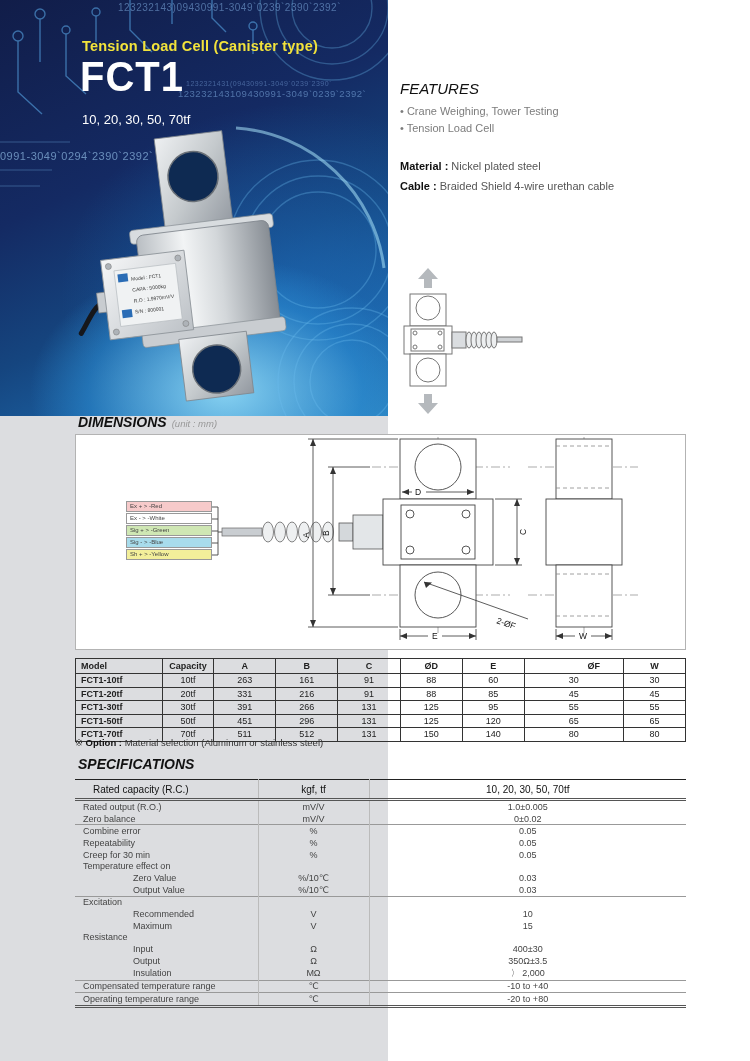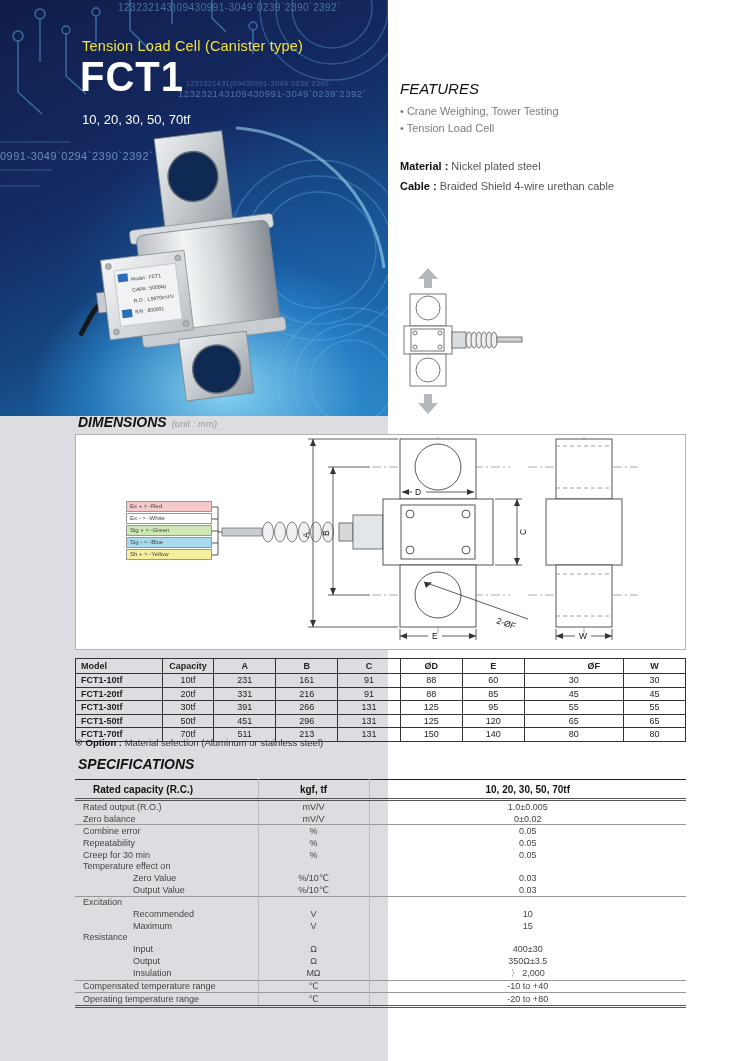--- a/index.html
+++ b/index.html
@@ -12,21 +12,21 @@
   .gray-panel{position:absolute;left:0;top:416px;width:388px;height:645px;background:#dcdde0;}
   
   .hero{
     position:absolute;left:0;top:0;width:388px;height:416px;overflow:hidden;
     background:
       radial-gradient(ellipse 250px 170px at 58% 94%, rgba(140,215,245,.95), rgba(45,145,215,.5) 55%, rgba(0,0,0,0) 78%),
       radial-gradient(ellipse 320px 260px at 75% 70%, rgba(30,110,190,.55), rgba(0,0,0,0) 72%),
       linear-gradient(155deg,#111d49 0%,#142a63 38%,#15457f 62%,#1c64a6 82%,#2e86c0 100%);
   }
   .hero-deco{position:absolute;left:0;top:0;width:388px;height:416px;}
-  .hero-sub{position:absolute;left:82px;top:38px;font-size:14.5px;color:#f2e33b;letter-spacing:.2px;}
+  .hero-sub{position:absolute;left:82px;top:38px;font-size:14.5px;color:#f2e33b;letter-spacing:.2px;font-weight:bold;}
   .hero-model{position:absolute;left:80px;top:54px;font-size:40px;font-weight:bold;color:#ffffff;letter-spacing:1px;transform:scaleY(1.05);}
   .hero-cap{position:absolute;left:82px;top:112px;font-size:13px;color:#ffffff;}
   .code-str{position:absolute;white-space:nowrap;color:rgba(130,175,225,.55);font-size:10px;letter-spacing:.5px;}
   .code-1{left:118px;top:2px;}
   .code-2{left:186px;top:80px;font-size:7px;color:rgba(120,160,215,.5);}
   .code-3{left:178px;top:88px;font-size:9.5px;}
   .code-4{left:0;top:150px;font-size:11px;color:rgba(150,195,235,.65);}
   .photo-svg{position:absolute;left:88px;top:130px;overflow:visible;}
   .photo-label-lines{position:absolute;left:0;top:0;}
   
@@ -63,21 +63,21 @@
   .dims-table th.model-h{text-align:left;padding-left:5px;}
   .dims-table td.model-cell{text-align:left;padding-left:5px;font-weight:bold;}
   .dims-table{border:1.5px solid #111;}
   .opt-note{position:absolute;left:75px;top:737px;width:611px;text-align:left;font-size:9.5px;color:#333;}
   .opt-note b{color:#111;}
   
   .spec-table{position:absolute;left:75px;top:779px;width:611px;border-collapse:collapse;table-layout:fixed;
     border-top:1.5px solid #222;border-bottom:3px double #555;}
   .spec-table col.c-item{width:183px;}
   .spec-table col.c-unit{width:111px;}
-  .spec-table thead th{font-size:10px;font-weight:bold;color:#111;height:16px;border-bottom:3px double #555;}
+  .spec-table thead th{font-size:10px;font-weight:normal;color:#111;height:16px;border-bottom:3px double #555;}
   .spec-table thead th:first-child{text-align:left;padding-left:18px;}
   .spec-table td{font-size:9px;color:#444;height:11.7px;padding:0;}
   .spec-table td.item{text-align:left;padding-left:8px;}
   .spec-table td.item.indent{padding-left:58px;}
   .spec-table td.unit,.spec-table td.value{text-align:center;border-left:1px solid #bbb;}
   .spec-table thead th.unit-h,.spec-table thead th.value-h{border-left:1px solid #bbb;}
   .spec-table tr.sep{border-top:1px solid #999;}
 </style>
 </head>
 <body>
@@ -349,21 +349,21 @@
         <th style="width: 10.93%;">ØD</th>
         <th style="width: 10.93%;">E</th>
         <th style="width: 10.93%; padding-left: 40px;">ØF</th>
         <th style="width: 10.93%;">W</th>
       </tr>
     </thead>
   <tbody>
       <tr>
         <td class="model-cell">FCT1-10tf</td>
         <td>10tf</td>
-        <td>231</td>
+        <td>263</td>
         <td>161</td>
         <td>91</td>
         <td>88</td>
         <td>60</td>
         <td>30</td>
         <td>30</td>
       </tr>
       <tr>
         <td class="model-cell">FCT1-20tf</td>
         <td>20tf</td>
@@ -394,21 +394,21 @@
         <td>131</td>
         <td>125</td>
         <td>120</td>
         <td>65</td>
         <td>65</td>
       </tr>
       <tr>
         <td class="model-cell">FCT1-70tf</td>
         <td>70tf</td>
         <td>511</td>
-        <td>213</td>
+        <td>512</td>
         <td>131</td>
         <td>150</td>
         <td>140</td>
         <td>80</td>
         <td>80</td>
       </tr>
     </tbody>
 </table>
 
 <div class="opt-note">

